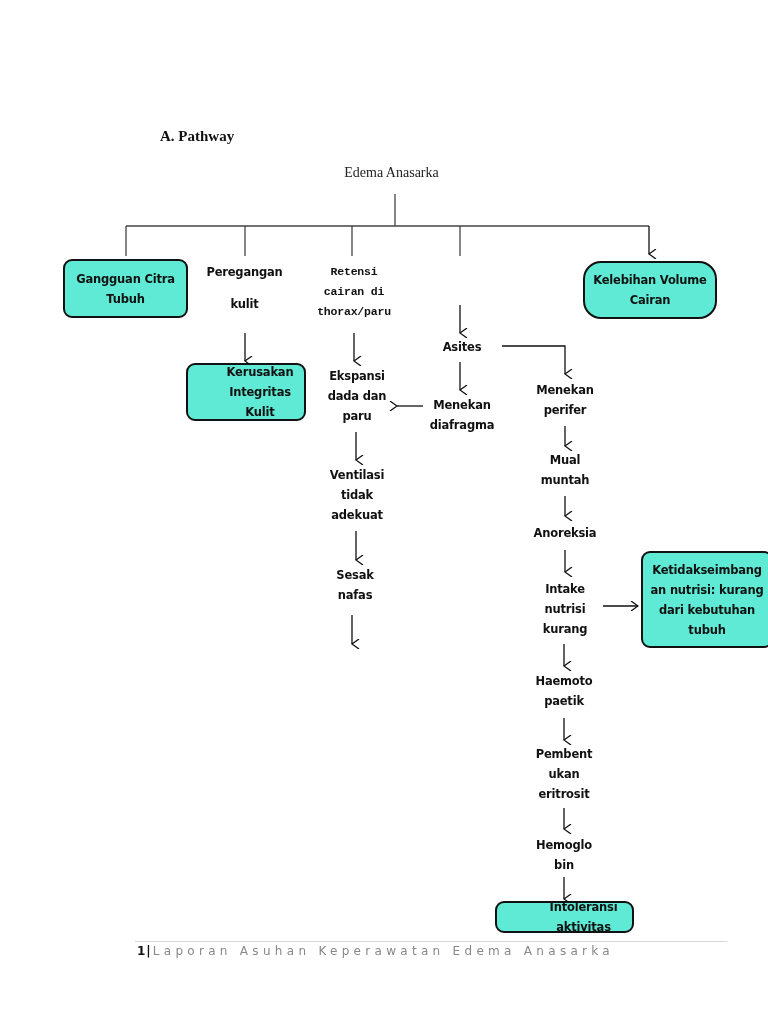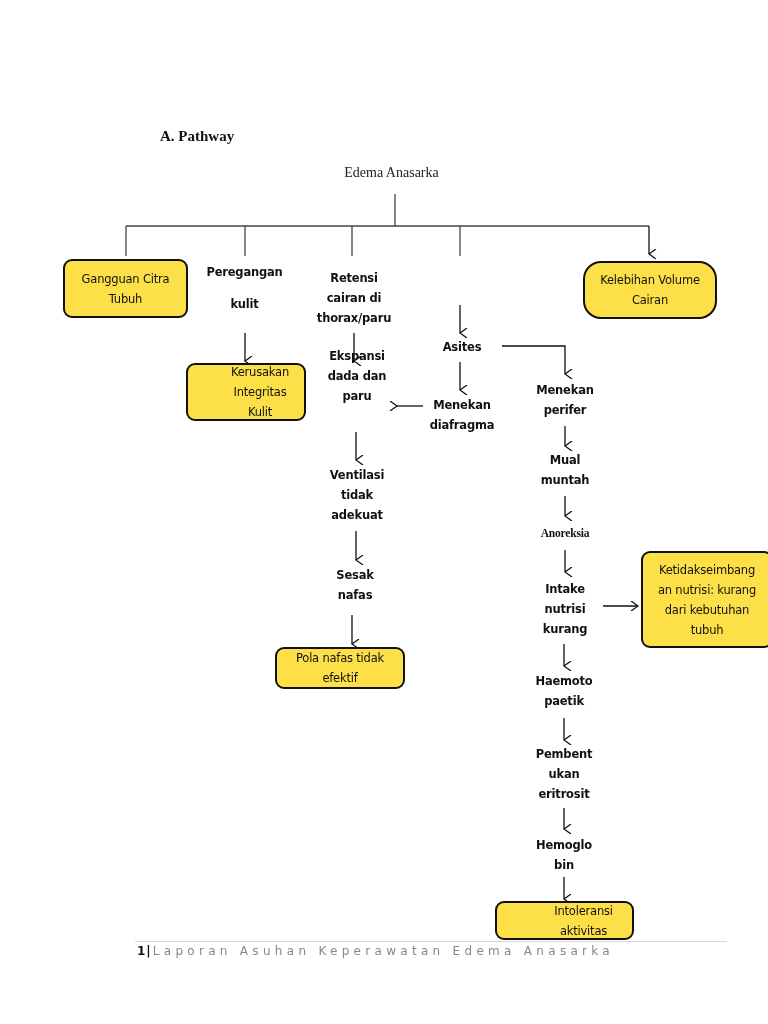--- a/index.html
+++ b/index.html
@@ -1,21 +1,21 @@
 <!DOCTYPE html>
 <html><head>
 <meta charset="utf-8">
 <style>
   html, body { margin: 0; padding: 0; background: #ffffff; }
   body { width: 768px; height: 1024px; position: relative; overflow: hidden; }
   .page { position: absolute; left: 0; top: 0; width: 768px; height: 1024px; background: #fff; margin-left: 47px; }
   .heading { position: absolute; left: 113px; top: 128px; font-family: "Liberation Serif", serif; font-weight: bold; font-size: 15px; color: #111; }
   .root { position: absolute; left: 272px; top: 165px; width: 145px; text-align: center; font-family: "Liberation Serif", serif; font-size: 14px; color: #222; }
   .node { position: absolute; text-align: center; font-family: "DejaVu Sans", sans-serif; font-size: 11.5px; line-height: 20px; color: #111; font-weight: 600; letter-spacing: -0.2px; }
-  .box { position: absolute; border: 2.5px solid #111; border-radius: 9px; background: #fde047; display: flex; align-items: center; justify-content: center; text-align: center; font-family: "DejaVu Sans", sans-serif; font-size: 11.5px; line-height: 20px; color: #111; font-weight: 400; letter-spacing: -0.2px; box-sizing: border-box; padding: 0 6px; }
+  .box { position: absolute; border: 2.5px solid #111; border-radius: 9px; background: #5eead4; display: flex; align-items: center; justify-content: center; text-align: center; font-family: "DejaVu Sans", sans-serif; font-size: 11.5px; line-height: 20px; color: #111; font-weight: 700; letter-spacing: -0.2px; box-sizing: border-box; padding: 0 6px; }
   svg.lines { position: absolute; left: 0; top: 0; width: 768px; height: 1024px; pointer-events: none; }
   .footer-rule { position: absolute; left: 88px; top: 941px; width: 592px; height: 1px; background: #d8d8d8; }
   .footer { position: absolute; left: 90px; top: 944px; font-family: "DejaVu Sans", sans-serif; font-size: 12px; color: #888; letter-spacing: 4.3px; white-space: nowrap; }
   .footer .num { color: #111; font-weight: bold; letter-spacing: 1px; }
   .footer .bar { color: #111; font-weight: bold; letter-spacing: 2px; }
 </style>
 </head>
 <body>
 
 <div class="page">
@@ -68,38 +68,38 @@
 
   <div class="box" style="left:16px; top:259px; width:125px; height:59px;">
     <div><span>Gangguan Citra</span><br><span>Tubuh</span></div>
   </div>
 
   <div class="node" style="left:150px; top:262px; width:95px; line-height:20px;">
     <div>Peregangan</div>
     <div style="margin-top:12px;">kulit</div>
   </div>
 
-  <div class="node" style="left:257px; top:268px; width:100px;">
+  <div class="node" style="left:257px; top:262px; width:100px;font-family:Liberation Mono, monospace;">
     <div>Retensi</div>
     <div>cairan di</div>
     <div>thorax/paru</div>
   </div>
 
 
   <div class="box" style="left:536px; top:261px; width:134px; height:58px;border-radius:18px;">
     <div><span>Kelebihan Volume</span><br><span>Cairan</span></div>
   </div>
 
   <div class="box" style="left:139px; top:363px; width:120px; height:58px;padding-left:34px;">
     <div><span>Kerusakan</span><br><span>Integritas Kulit</span></div>
   </div>
 
   <div class="node" style="left:380px; top:337px; width:70px;">Asites</div>
 
-  <div class="node" style="left:265px; top:346px; width:90px;">
+  <div class="node" style="left:265px; top:366px; width:90px;">
     <div>Ekspansi</div>
     <div>dada dan</div>
     <div>paru</div>
   </div>
 
   <div class="node" style="left:370px; top:395px; width:90px;">
     <div>Menekan</div>
     <div>diafragma</div>
   </div>
 
@@ -112,21 +112,21 @@
     <div>Mual</div>
     <div>muntah</div>
   </div>
 
   <div class="node" style="left:265px; top:465px; width:90px;">
     <div>Ventilasi</div>
     <div>tidak</div>
     <div>adekuat</div>
   </div>
 
-  <div class="node" style="left:468px; top:523px; width:100px;font-family:Liberation Serif, serif;">Anoreksia</div>
+  <div class="node" style="left:468px; top:523px; width:100px;">Anoreksia</div>
 
   <div class="node" style="left:473px; top:579px; width:90px;">
     <div>Intake</div>
     <div>nutrisi</div>
     <div>kurang</div>
   </div>
 
   <div class="node" style="left:263px; top:565px; width:90px;">
     <div>Sesak</div>
     <div>nafas</div>
@@ -134,38 +134,37 @@
 
   <div class="box" style="left:594px; top:551px; width:132px; height:97px; padding:4px 4px;">
     <div>
       <span>Ketidakseimbang</span><br>
       <span>an nutrisi: kurang</span><br>
       <span>dari kebutuhan</span><br>
       <span>tubuh</span>
     </div>
   </div>
 
-  <div class="box" style="left:228px; top:647px; width:130px; height:42px;">Pola nafas tidak efektif</div>
 
   <div class="node" style="left:472px; top:671px; width:90px;">
     <div>Haemoto</div>
     <div>paetik</div>
   </div>
 
   <div class="node" style="left:472px; top:744px; width:90px;text-align:center;">
     <div>Pembent</div>
     <div>ukan</div>
     <div>eritrosit</div>
   </div>
 
   <div class="node" style="left:472px; top:835px; width:90px;">
     <div>Hemoglo</div>
     <div>bin</div>
   </div>
 
-  <div class="box" style="left:448px; top:901px; width:139px; height:39px;padding-left:44px;">Intoleransi aktivitas</div>
+  <div class="box" style="left:448px; top:901px; width:139px; height:32px;padding-left:44px;">Intoleransi aktivitas</div>
 
   <div class="footer-rule"></div>
   <div class="footer">
     <span class="num">1</span><span class="bar">|</span><span>Laporan Asuhan Keperawatan Edema Anasarka</span>
   </div>
 
 </div>
 
 </body></html>

